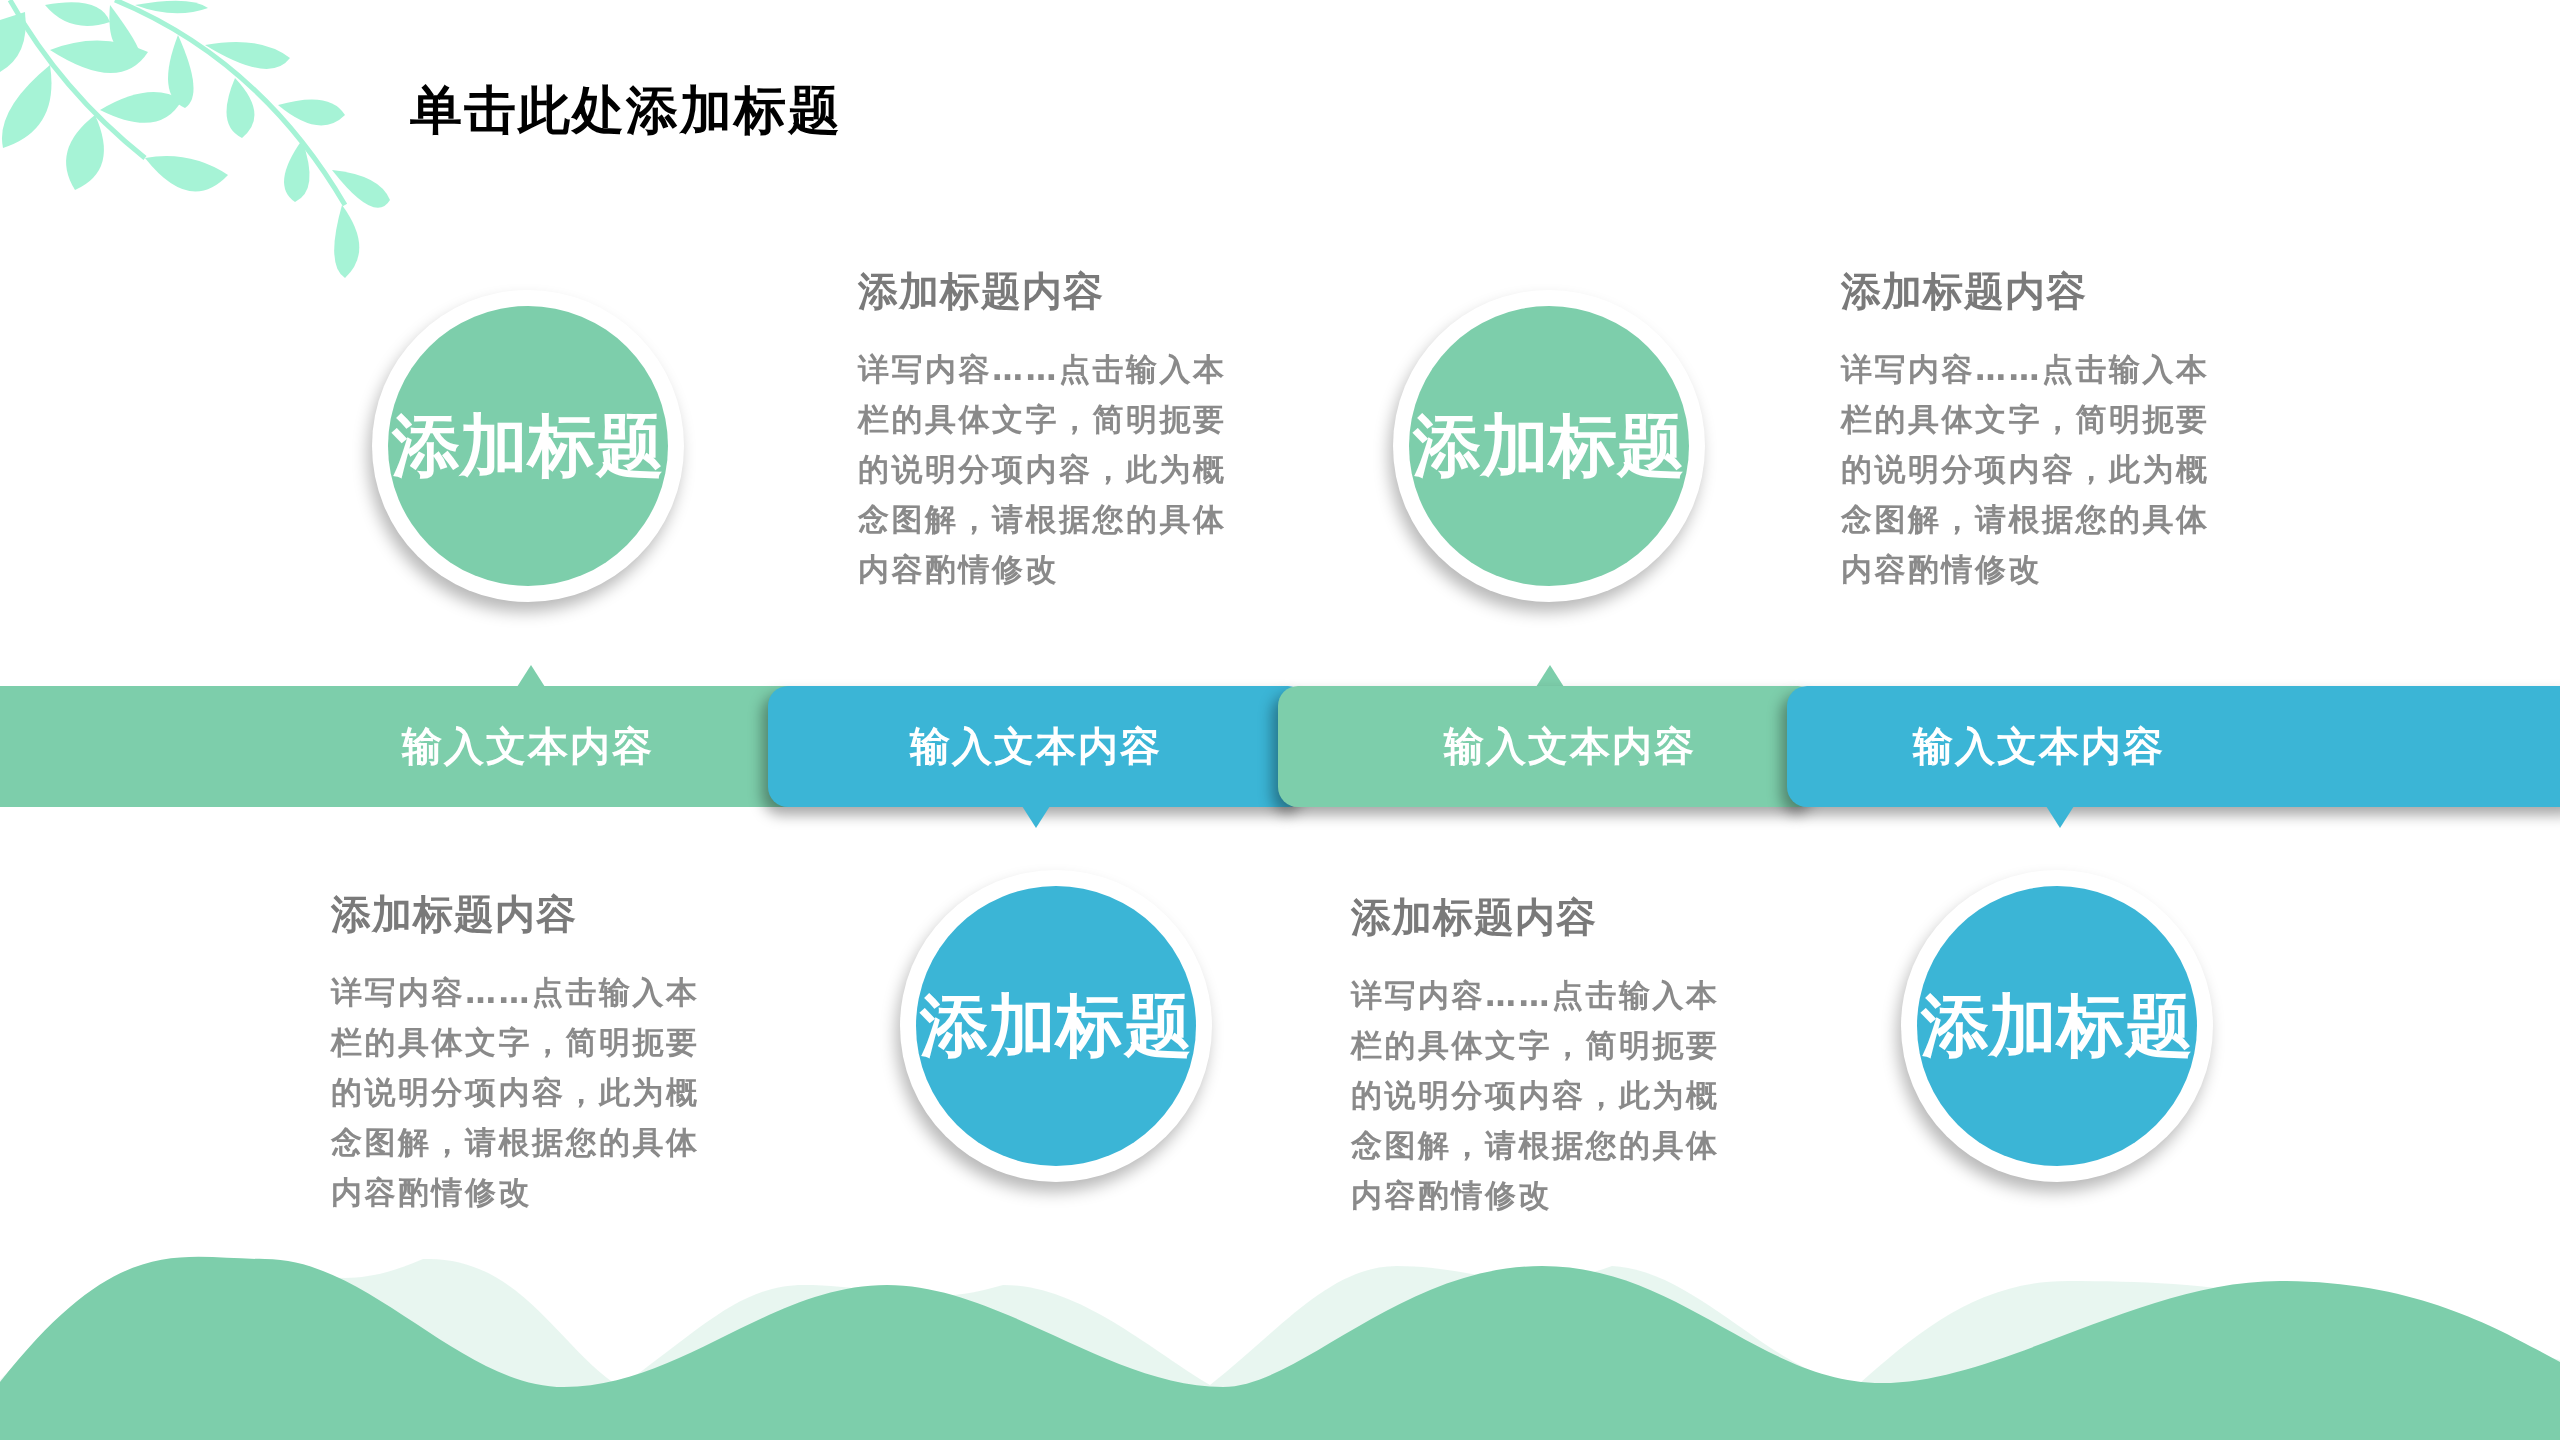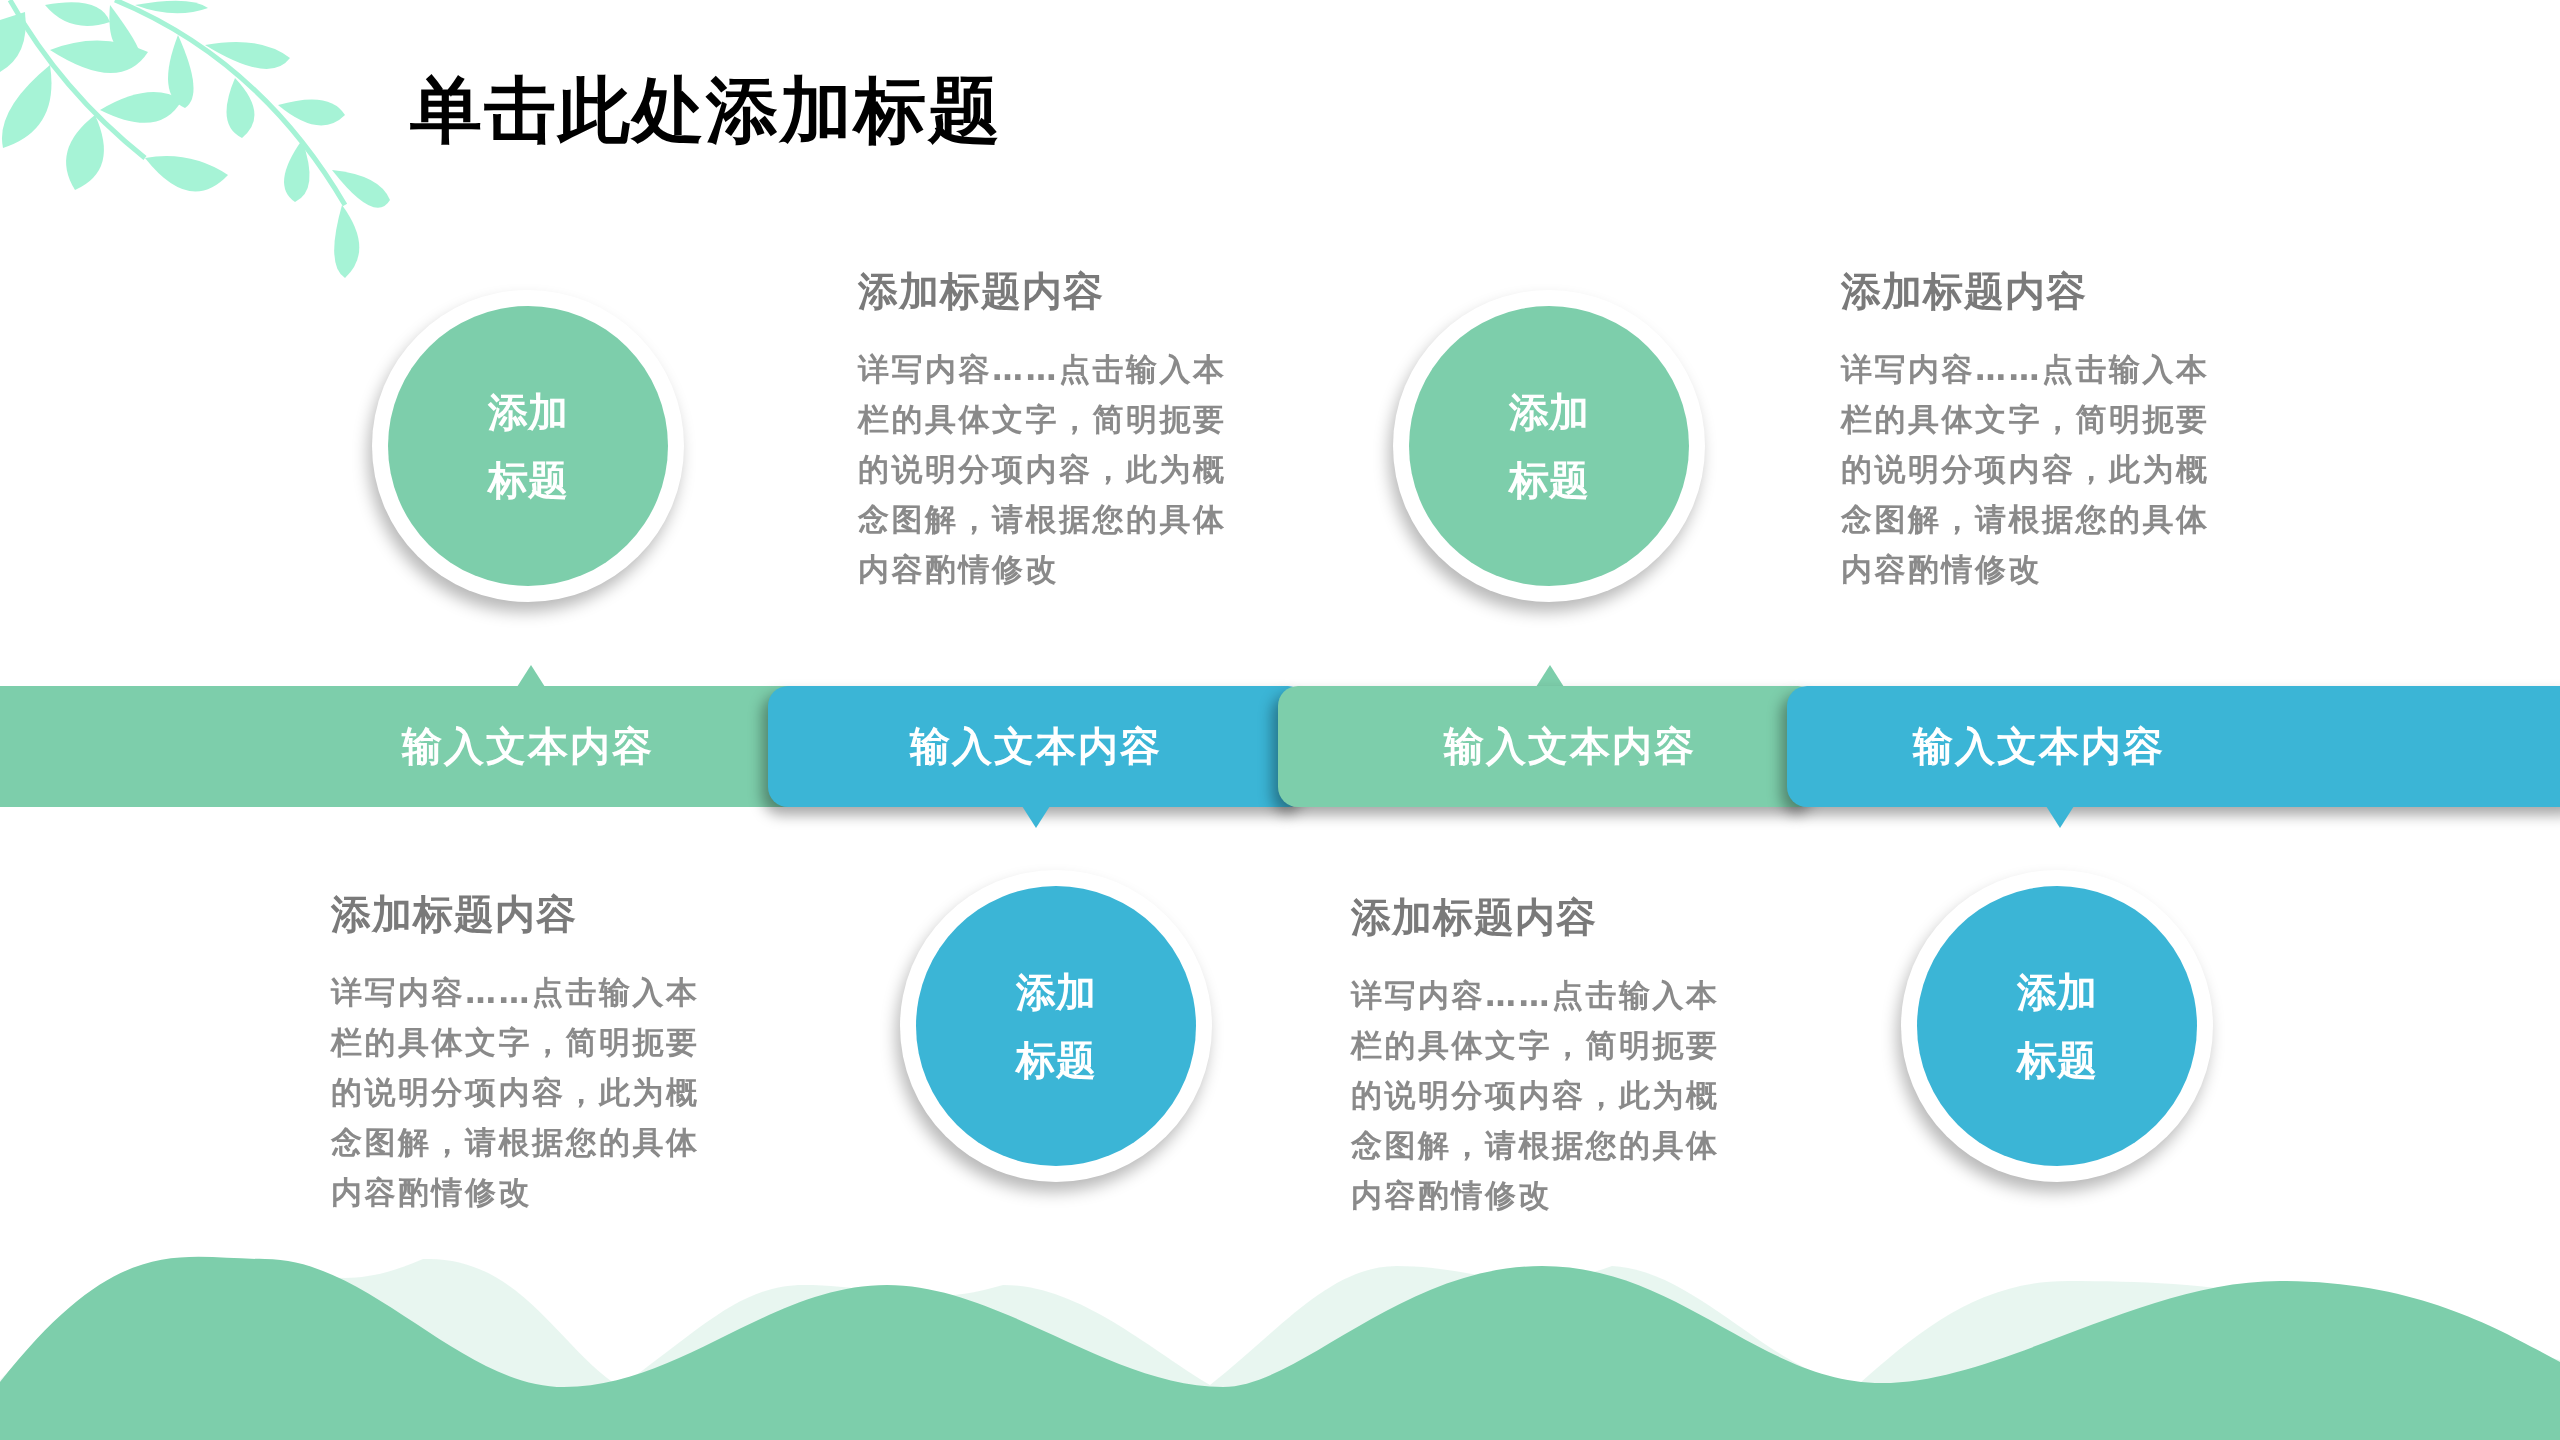--- a/index.html
+++ b/index.html
@@ -4,21 +4,21 @@
 <style>
   html, body { margin: 0; padding: 0; }
   body {
     width: 2560px; height: 1440px; overflow: hidden; position: relative;
     background: #ffffff;
     font-family: "DejaVu Sans", "Liberation Sans", sans-serif;
   }
   .abs { position: absolute; }
   .leaves { left: 0; top: 0; width: 420px; height: 300px; }
   .slide-title {
-    left: 410px; top: 50px; font-size: 72px; font-weight: bold; color: #000;
+    left: 410px; top: 50px; font-size: 52px; font-weight: bold; color: #000;
     letter-spacing: 2px; white-space: nowrap; line-height: 120px;
   }
   
   .band { top: 686px; height: 152px; }
   .seg {
     position: absolute; top: 0; height: 121px;
     display: flex; align-items: center; justify-content: center;
     color: #fff; font-size: 40px; font-weight: bold; letter-spacing: 2px;
   }
   .seg.green { background: #7DCEAB; }
@@ -37,22 +37,22 @@
   }
   
   .circle {
     position: absolute; width: 312px; height: 312px; border-radius: 50%;
     background: #fff;
     box-shadow: -4px 10px 16px rgba(0,0,0,0.28);
   }
   .circle .inner {
     position: absolute; left: 16px; top: 16px; width: 280px; height: 280px;
     border-radius: 50%;
-    display: flex; flex-direction: column; align-items: center; justify-content: center;
-    color: #fff; font-weight: bold; font-size: 40px; line-height: 68px;
+    display: flex; flex-direction: row; align-items: center; justify-content: center;
+    color: #fff; font-weight: bold; font-size: 68px; line-height: 68px;
   }
   .circle.green .inner { background: #7DCEAB; }
   .circle.blue .inner { background: #3BB5D6; }
   
   .block { width: 400px; color: #7f7f7f; }
   .block .heading {
     text-align: left; font-size: 40px; font-weight: bold; color: #7a7a7a;
     line-height: 50px; margin-bottom: 28px; letter-spacing: 1px; white-space: nowrap;
   }
   .block .body {

